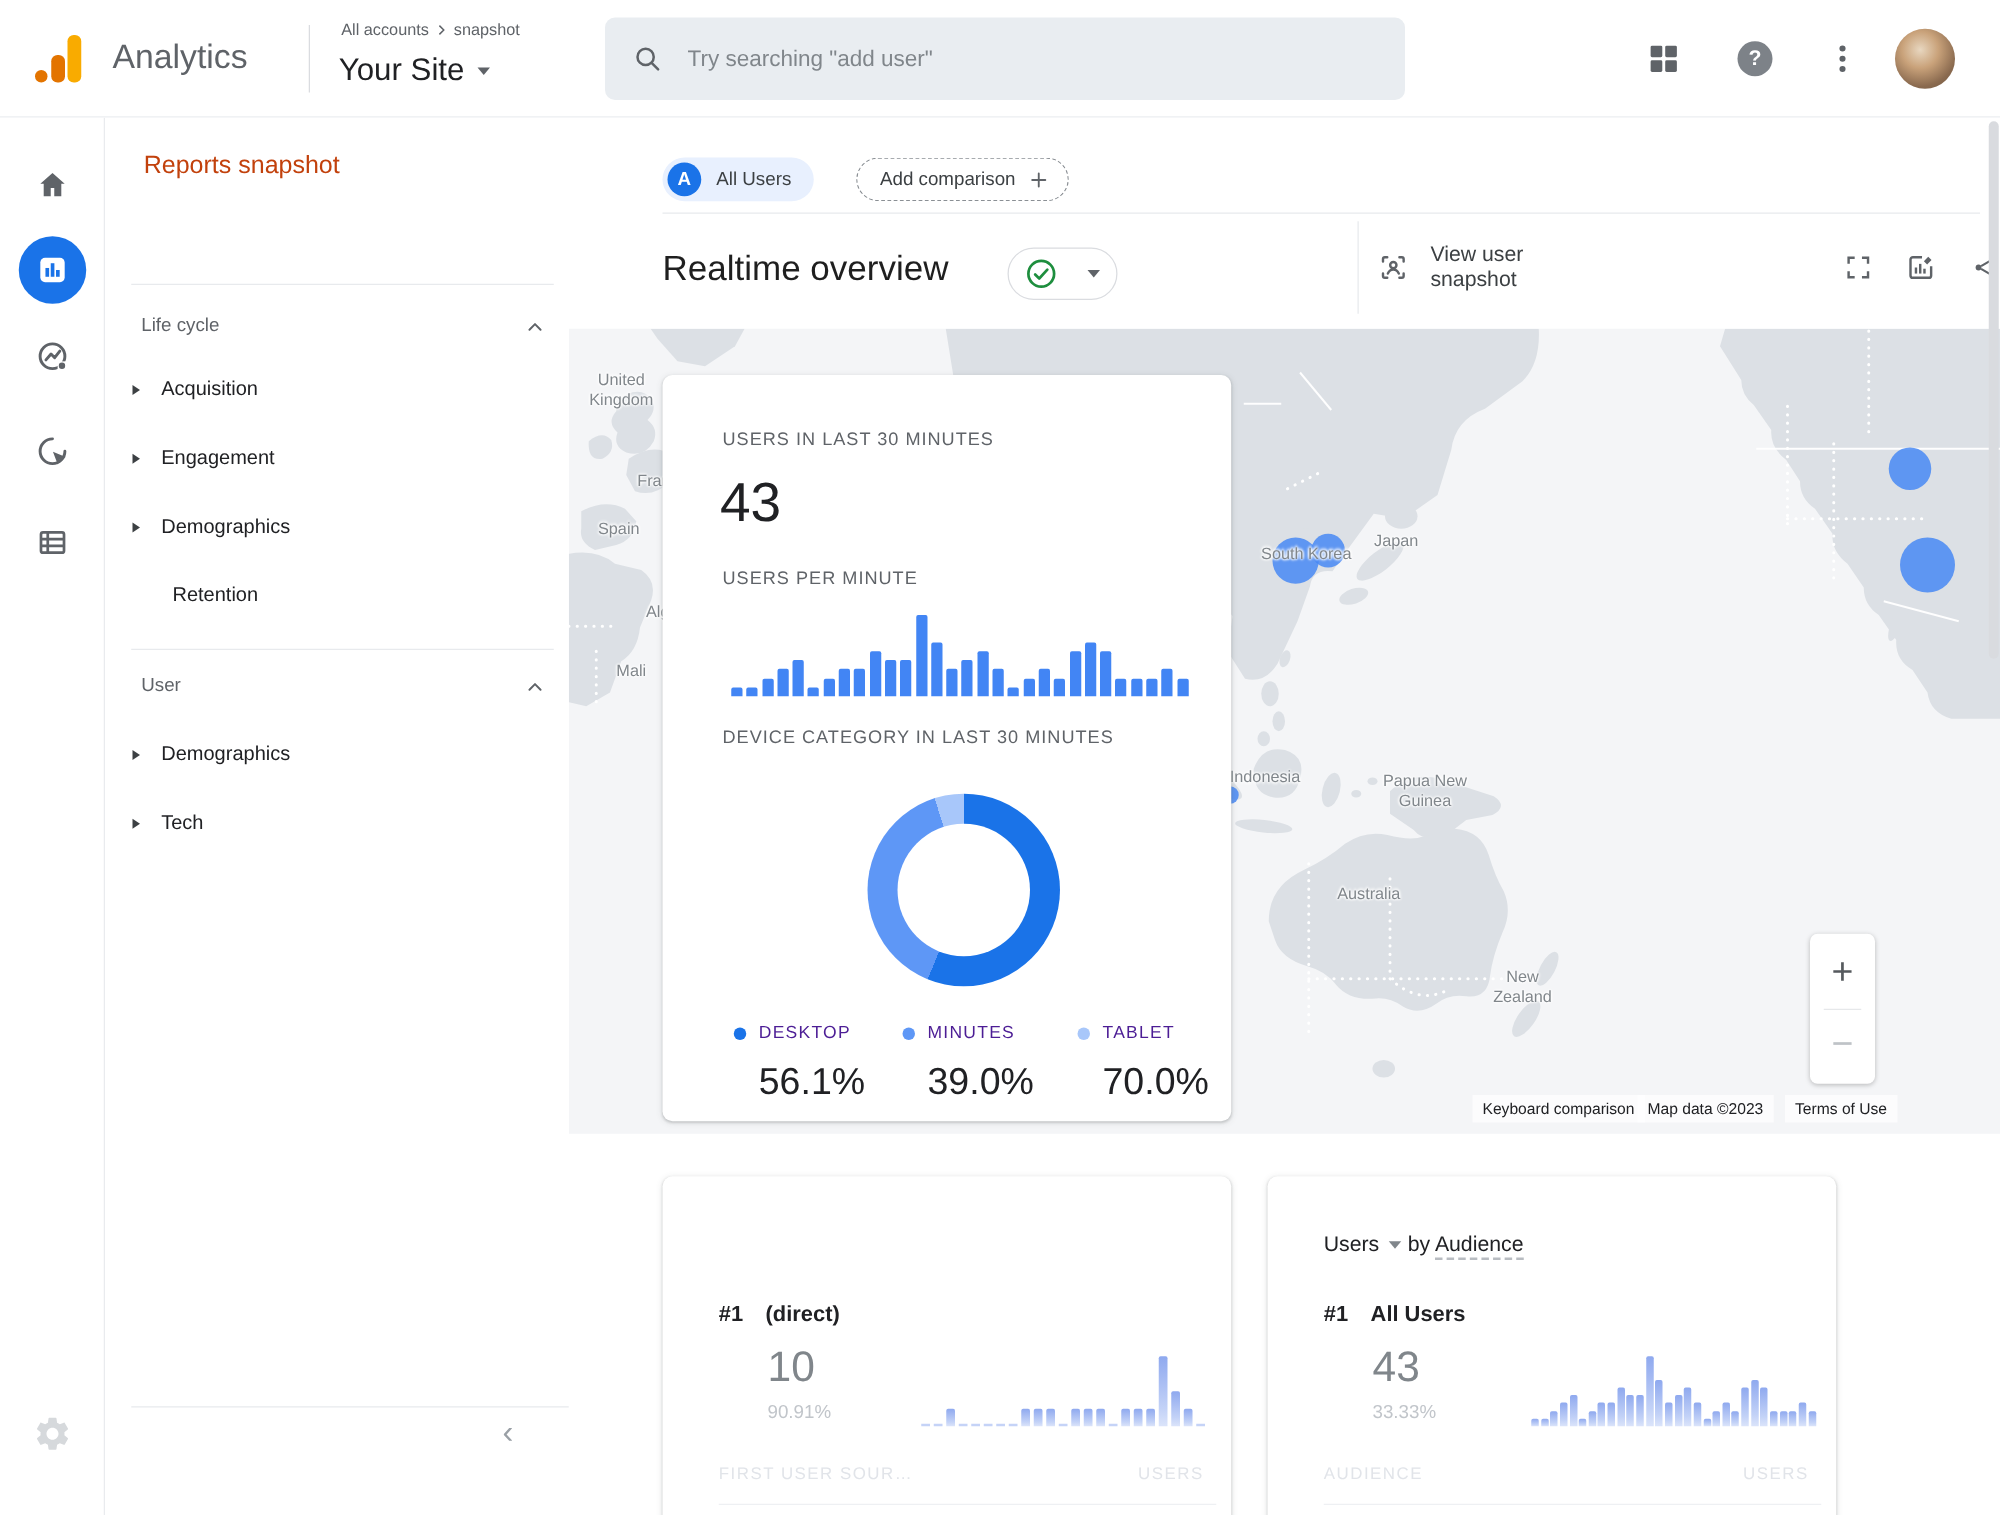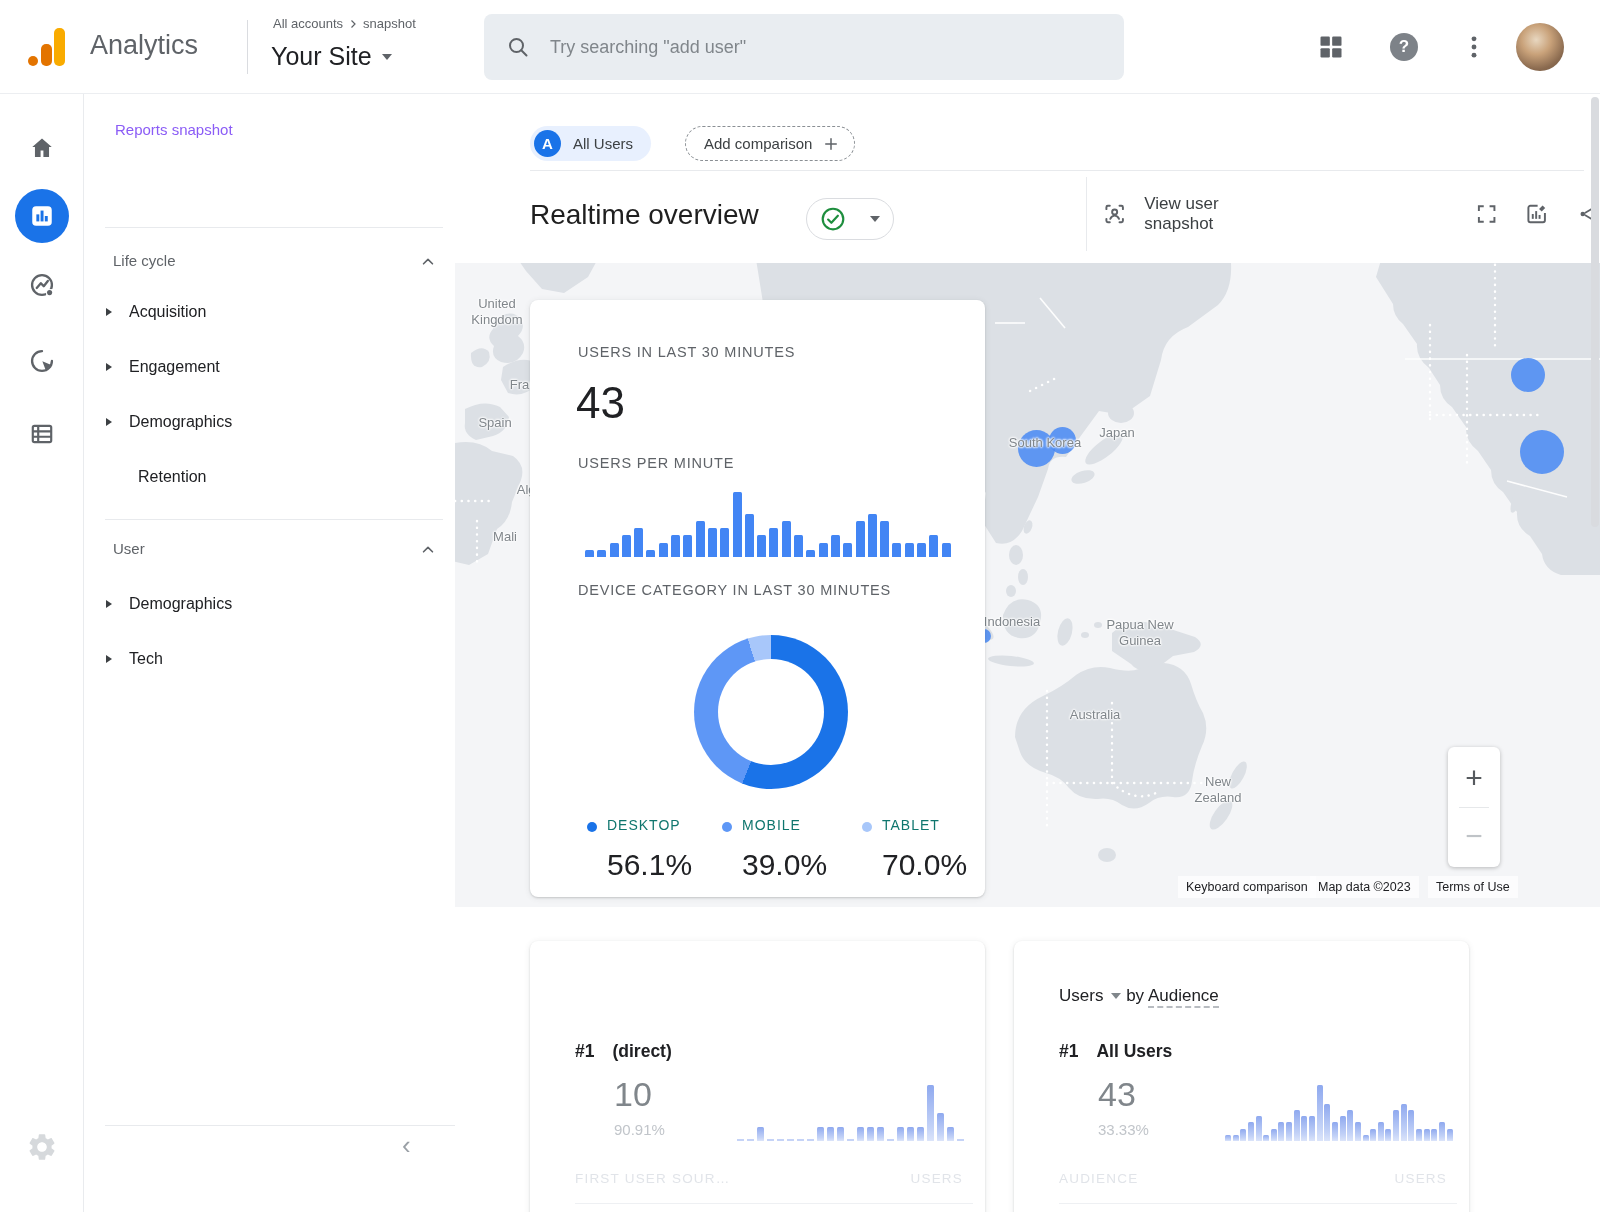--- a/index.html
+++ b/index.html
@@ -24,21 +24,21 @@
   #help-icon{left:1390px;width:28px;height:28px;border-radius:50%;background:#7d8288;color:#fff;font-size:17px;font-weight:bold;display:flex;align-items:center;justify-content:center;}
   #avatar{position:absolute;left:1516px;top:23px;width:48px;height:48px;border-radius:50%;background:radial-gradient(circle at 42% 35%,#e8d7c0 0%,#c9a27a 35%,#8a6a4f 70%,#6e5540 100%);}
 
   
   #rail{position:absolute;left:0;top:94px;width:84px;height:1118px;background:#fff;border-right:1px solid #e9ebee;z-index:50;}
   .rail-item{position:absolute;left:0;width:84px;height:56px;display:flex;align-items:center;justify-content:center;}
   .rail-active{width:54px;height:54px;border-radius:50%;background:#1a73e8;display:flex;align-items:center;justify-content:center;}
 
   
   #nav{position:absolute;left:84px;top:94px;width:371px;height:1118px;background:#fff;z-index:40;}
-  .nav-line{position:absolute;left:31px;font-size:15px;color:#8b5cf6;display:flex;align-items:center;}
+  .nav-line{position:absolute;left:31px;font-size:20px;color:#c2410c;display:flex;align-items:center;}
   #realtime-pill{position:absolute;left:0;top:68px;width:368px;height:56px;background:#e8f0fe;border-radius:0 28px 28px 0;}
   #realtime-pill span{position:absolute;left:31px;top:18px;font-size:16px;color:#1a73e8;}
   .nav-div{position:absolute;left:21px;width:338px;height:1px;background:#e8eaed;}
   .nav-sec{position:absolute;left:29px;font-size:15px;color:#5f6368;}
   .sec-chev{position:absolute;left:336px;width:16px;height:16px;}
   .tri-right{width:0;height:0;border-top:4.5px solid transparent;border-bottom:4.5px solid transparent;border-left:6.5px solid #3c4043;display:inline-block;margin-right:17px;}
   .nav-item{position:absolute;left:22px;font-size:16px;color:#202124;display:flex;align-items:center;}
   .nav-item.noarrow{left:54px;align-items:center;}
   #nav-bottom-div{position:absolute;left:21px;top:1031px;width:350px;height:1px;background:#e8eaed;}
   #collapse-chev{position:absolute;left:318px;top:1036px;font-size:26px;color:#9aa0a6;}
@@ -74,21 +74,21 @@
   .sec-label{position:absolute;font-size:14.5px;color:#5f6368;letter-spacing:.8px;}
   #ov-value{position:absolute;left:46px;top:78px;font-size:44px;color:#202124;}
   .bars{position:absolute;display:flex;align-items:flex-end;}
   .bars .bar{border-radius:1.5px 1.5px 0 0;flex:none;}
   .bars .dash{background:#c5d3f7;flex:none;}
   .bars[data-mode="gradient"] .bar{background:linear-gradient(180deg,#8fa9ef 0%,#c3d2f7 75%,#dbe4fa 100%);}
   #donut{position:absolute;left:164px;top:335px;width:154px;height:154px;border-radius:50%;}
   #donut .hole{position:absolute;left:24px;top:24px;width:106px;height:106px;border-radius:50%;background:#fff;}
   .legend-item{position:absolute;top:517px;}
   .ldot{width:10px;height:10px;border-radius:50%;display:inline-block;}
-  .llabel{margin-left:10px;font-size:14px;color:#0f766e;letter-spacing:1px;vertical-align:2px;}
+  .llabel{margin-left:10px;font-size:14px;color:#4c1d95;letter-spacing:1px;vertical-align:2px;}
   .lval{margin-left:20px;font-size:30px;color:#202124;margin-top:12px;}
 
   
   #card1{left:530px;top:941px;width:455px;height:280px;}
   #card2{left:1014px;top:941px;width:455px;height:280px;}
   .c-title{position:absolute;left:45px;top:40px;font-size:17px;color:#202124;line-height:1.75;}
   .dashed-u{border-bottom:2px dashed #b8bcc1;padding-bottom:1px;}
   .c-rank{position:absolute;left:45px;top:100px;font-size:17.5px;font-weight:600;color:#202124;}
   .c-rank .rname{margin-left:18px;}
   .c-value{position:absolute;left:84px;top:134px;font-size:34px;color:#80868b;}
@@ -408,21 +408,21 @@
       </div>
     <div class="sec-label" style="left:48px;top:282px">DEVICE CATEGORY IN LAST 30 MINUTES</div>
     <div id="donut" style="background: conic-gradient(rgb(26, 115, 232) 0deg, rgb(26, 115, 232) 201.96deg, rgb(94, 151, 246) 201.96deg, rgb(94, 151, 246) 342.36deg, rgb(168, 199, 250) 342.36deg, rgb(168, 199, 250) 360deg);">
         <div class="hole"></div>
       </div>
     <div class="legend-item" style="left:57px">
       <span class="ldot" style="background: rgb(26, 115, 232);"></span><span class="llabel">DESKTOP</span>
       <div class="lval">56.1%</div>
     </div>
     <div class="legend-item" style="left:192px">
-      <span class="ldot" style="background: rgb(94, 151, 246);"></span><span class="llabel">MOBILE</span>
+      <span class="ldot" style="background: rgb(94, 151, 246);"></span><span class="llabel">MINUTES</span>
       <div class="lval">39.0%</div>
     </div>
     <div class="legend-item" style="left:332px">
       <span class="ldot" style="background: rgb(168, 199, 250);"></span><span class="llabel">TABLET</span>
       <div class="lval">70.0%</div>
     </div>
   </div>
 
   <div id="card1" class="card">
     <div class="c-rank"><span>#1</span><span class="rname">(direct)</span></div>

